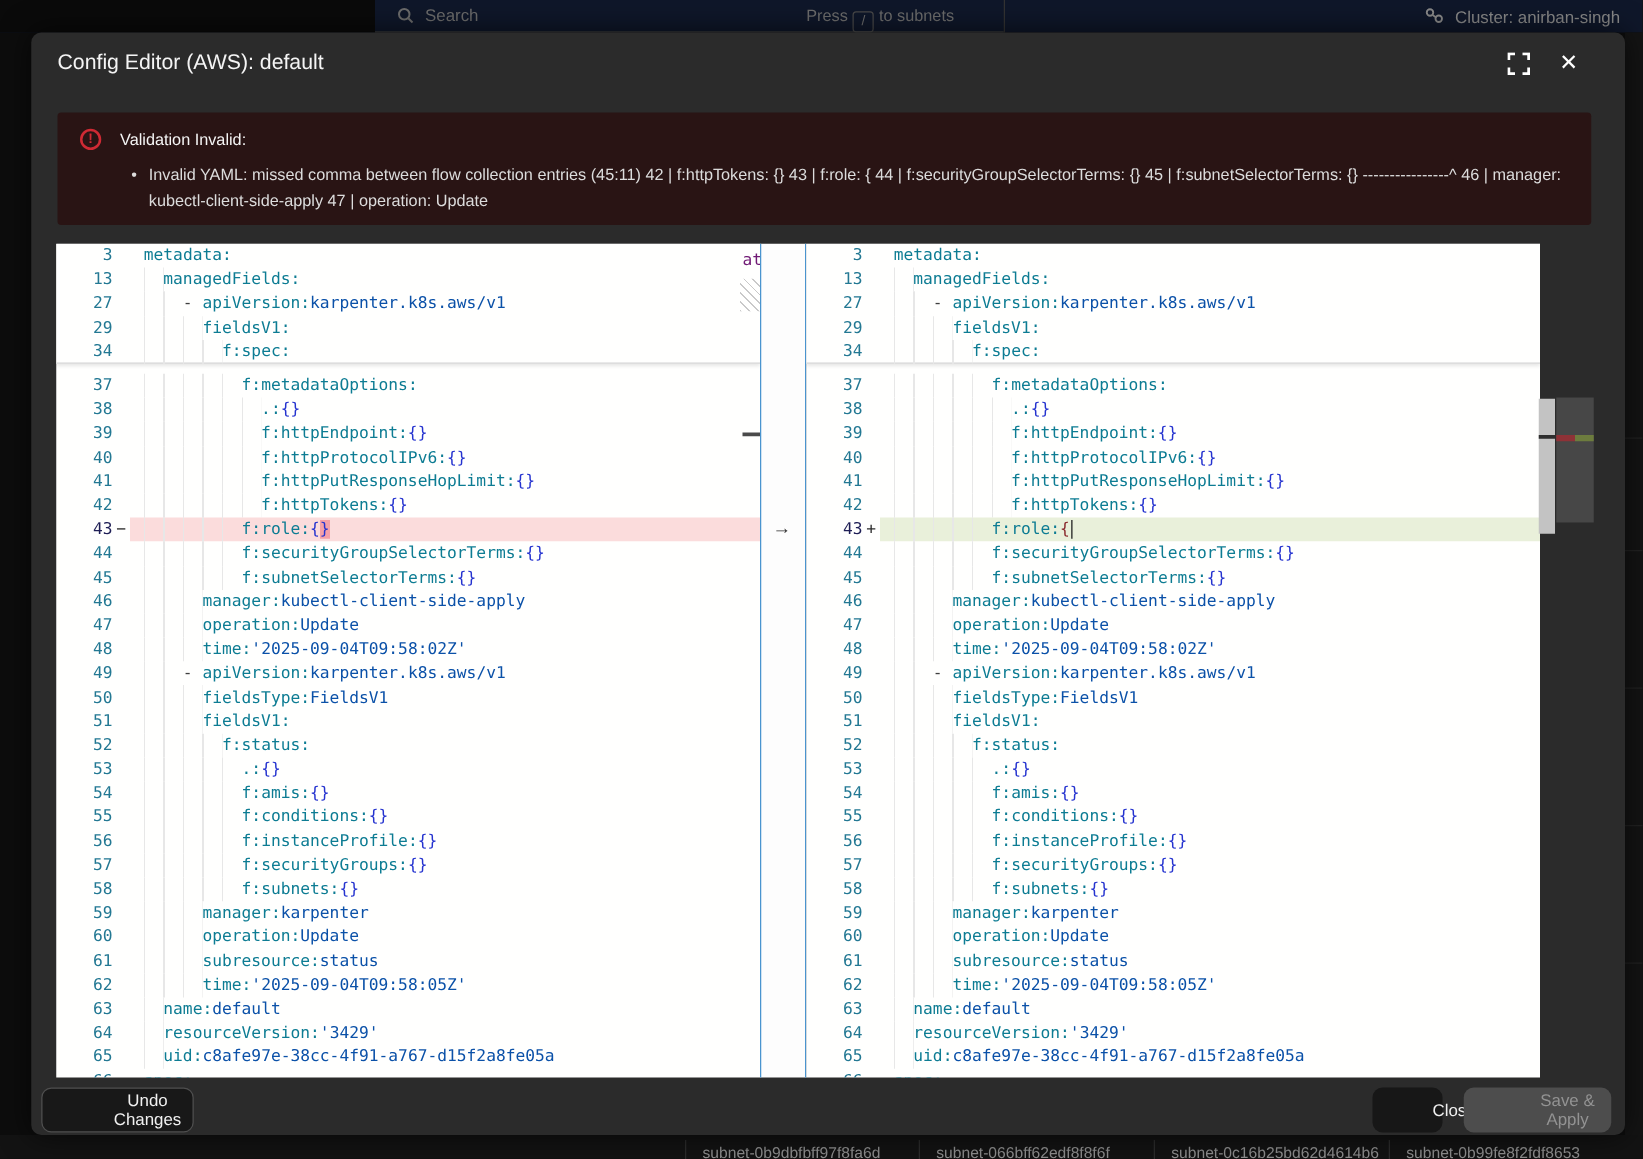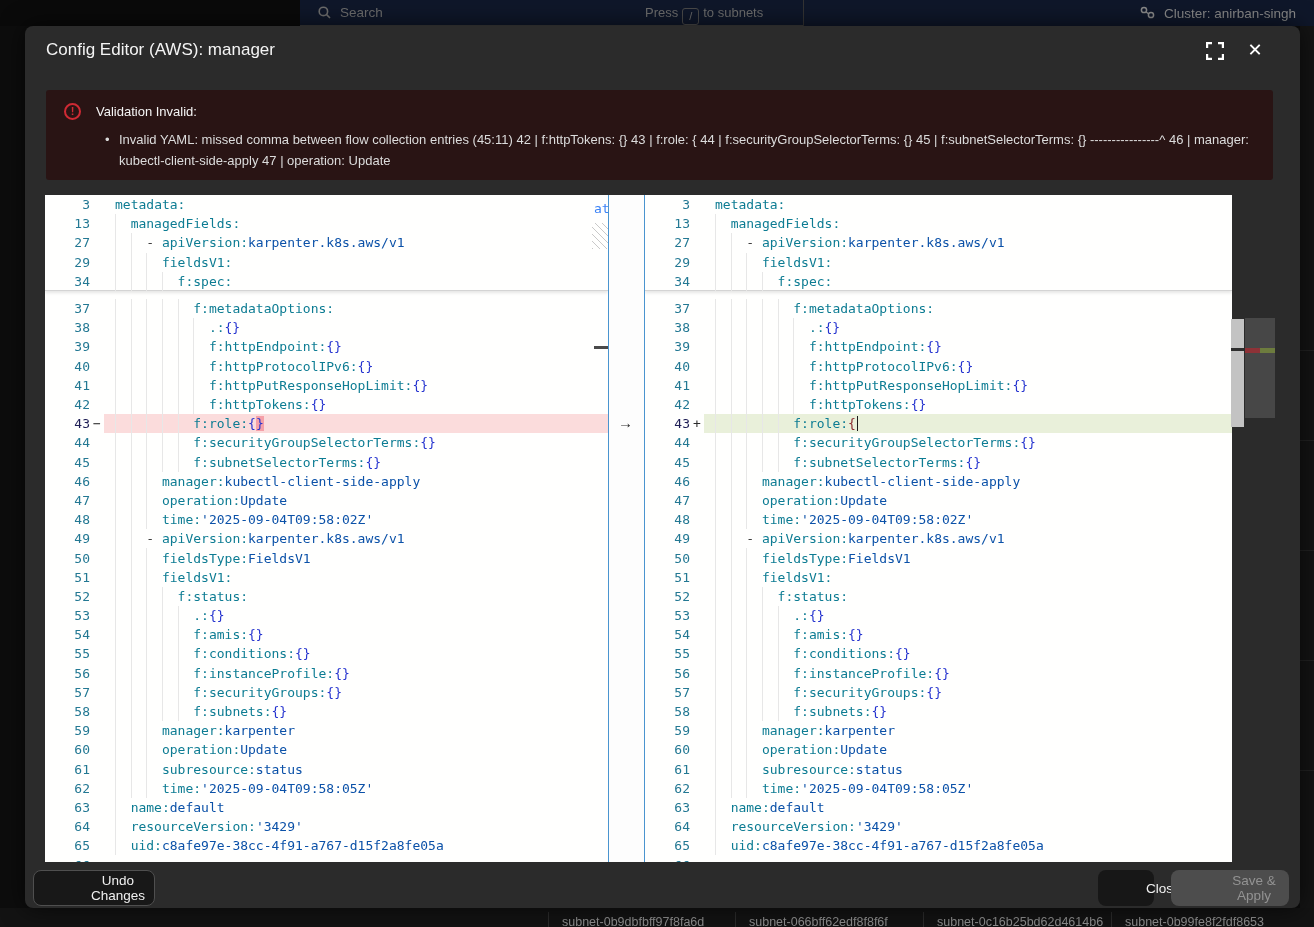--- a/index.html
+++ b/index.html
@@ -59,21 +59,21 @@
   .code { flex:1 1 auto; padding-left:11px; display:flex; align-items:center; height:100%; }
   .ind  { display:inline-block; height:100%; flex:none;
           background-image:repeating-linear-gradient(to right,#e7e7e7 0 1px, transparent 1px 15.65px); }
   .k { color:#0d7c93; } .v { color:#0b51a8; } .b { color:#2533cf; } .dash { color:#3f3f3f; } .err { color:#8a2a2e; }
   .row.removed .code { background:#fbdcdc; }
   .row.added   .code { background:#e9f0da; }
   .row.removed .ln, .row.added .ln { color:#1f1f56; }
   .em { background:#f5a0a8; font-style:normal; }
   .cursor { display:inline-block; width:1.5px; height:15px; background:#1a1a1a; margin-left:1px; }
 
-  .frag { position:absolute; left:549px; top:6px; font-family:"DejaVu Sans Mono",monospace; font-size:13px; color:#3b82f6; z-index:3;}
+  .frag { position:absolute; left:549px; top:6px; font-family:"DejaVu Sans Mono",monospace; font-size:13px; color:#701a75; z-index:3;}
   .hatch { position:absolute; left:547px; top:28px; width:16px; height:26px; z-index:3;
            background:repeating-linear-gradient(45deg,#c9c9c9 0 1px, transparent 1px 5px); }
   .scrolldash { position:absolute; left:549px; top:151px; width:14px; height:3px; background:#4a4a4a; z-index:3; }
 
   .vslider { position:absolute; left:1186px; top:124px; width:13px; height:108px; background:#c3c3c3; }
   .vslider .cur { position:absolute; left:0; top:29px; width:13px; height:3px; background:#2e2e2e; }
   .ruler { position:absolute; left:1200px; top:123px; width:30px; height:100px; background:#474747; }
   .ruler .m-red   { position:absolute; left:0;  top:30px; width:15px; height:5px; background:#8e3237; }
   .ruler .m-green { position:absolute; left:15px; top:30px; width:15px; height:5px; background:#6d7c3e; }
 
@@ -118,21 +118,21 @@
 </div>
 <div class="right-strip">
   <i style="top:324px"></i>
     <i style="top:414px"></i>
     <i style="top:524px"></i>
     <i style="top:634px"></i>
     <i style="top:744px"></i>
 </div>
 
 <div class="modal">
-  <div class="modal-title">Config Editor (AWS): manager</div>
+  <div class="modal-title">Config Editor (AWS): default</div>
 
   <button class="icon-btn expand-btn" title="">
     <svg width="18" height="18" viewBox="0 0 18 18">
       <path d="M1 6V1h5 M12 1h5v5 M17 12v5h-5 M6 17H1v-5" fill="none" stroke="#fff" stroke-width="2.4"></path>
     </svg>
   </button>
   <button class="icon-btn close-btn">✕</button>
 
   <div class="banner">
     <span class="err-icon">!</span>

